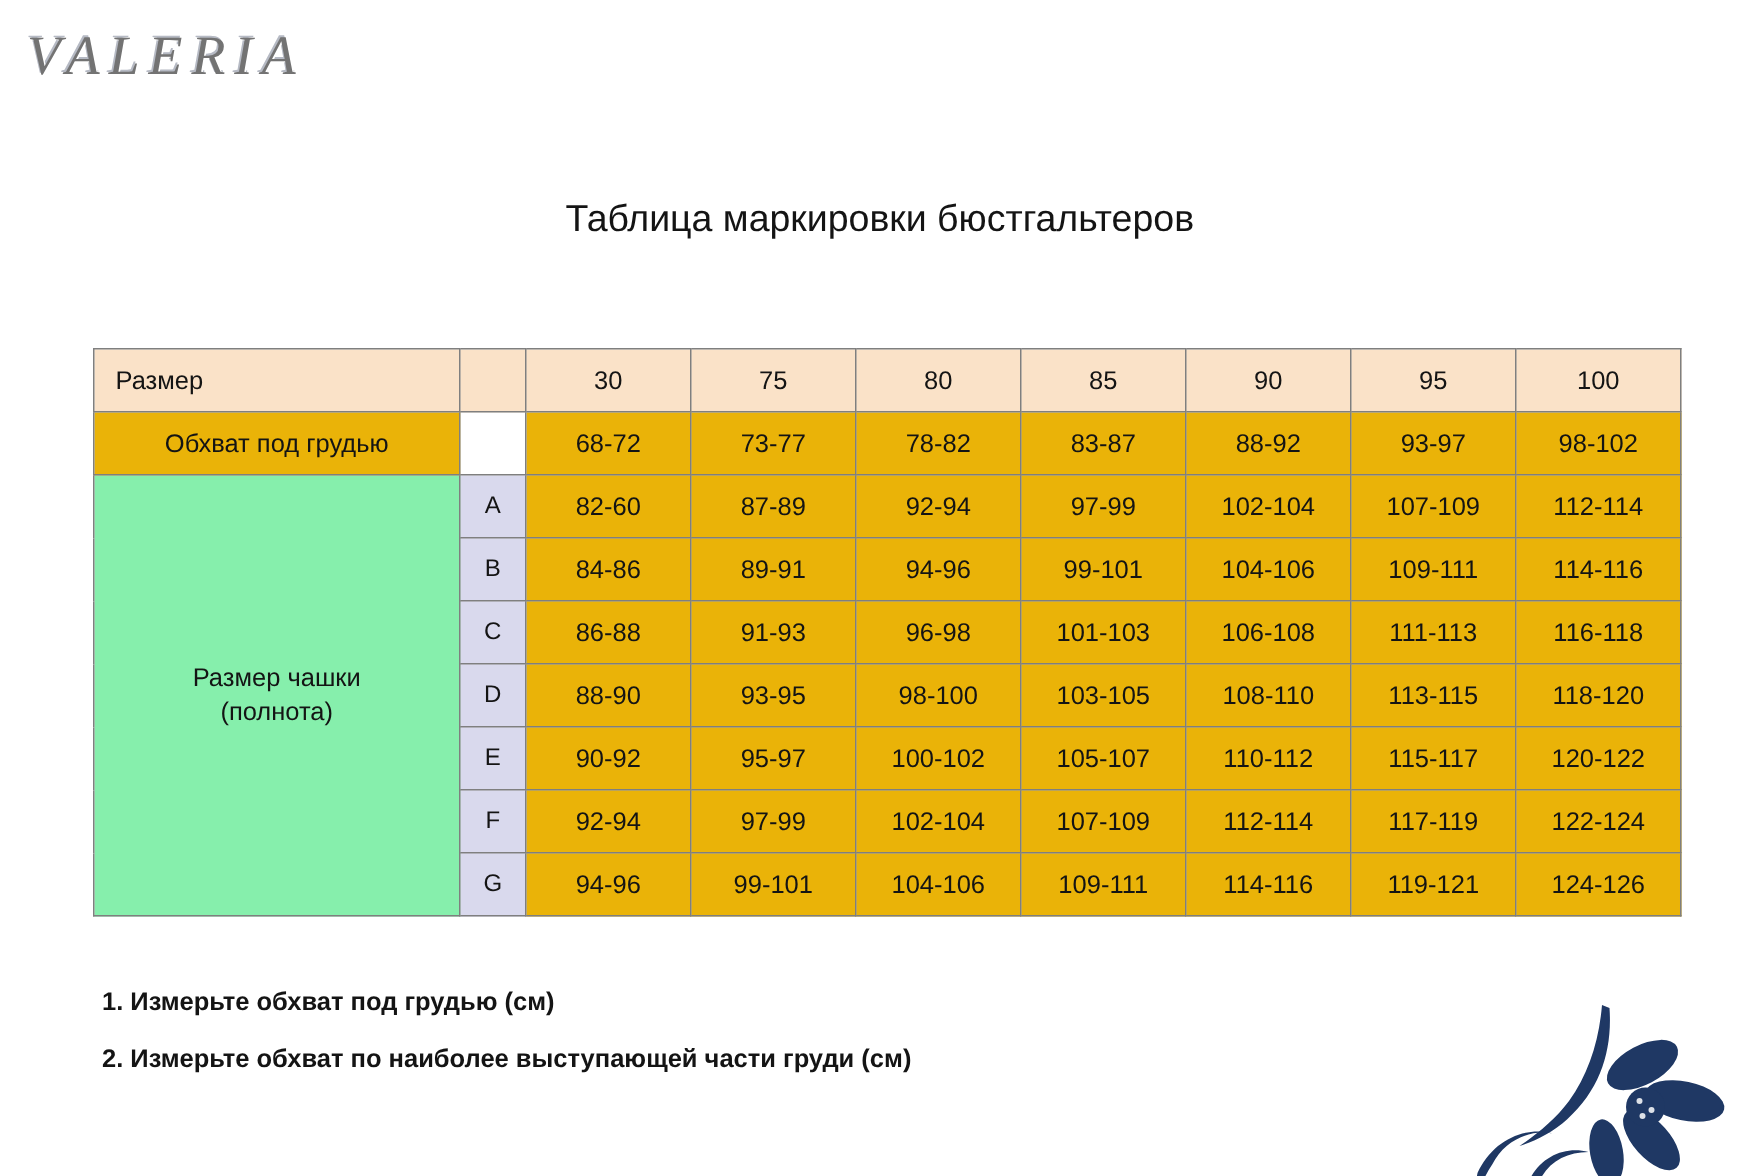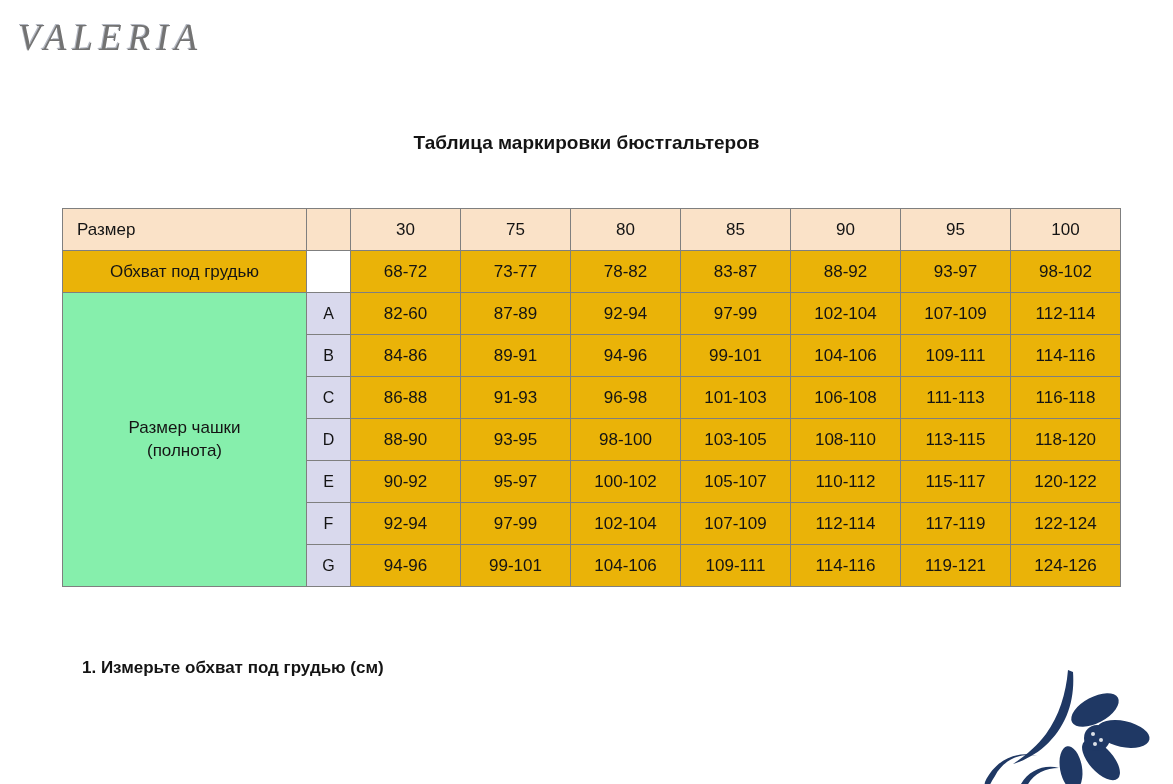--- a/index.html
+++ b/index.html
@@ -30,37 +30,38 @@
     font-style: italic;
   }
 
   
   .doc-title {
     position: absolute;
     top: 132px;
     left: 0;
     width: 100%;
     text-align: center;
-    font-size: 19px;
-    font-weight: bold;
+    font-size: 25px;
+    font-weight: normal;
     color: #141414;
   }
 
   
   .table-wrap {
     position: absolute;
     left: 62px;
     top: 208px;
     width: 1056px;
   }
   table.size-table {
     border-collapse: collapse;
     table-layout: fixed;
     width: 1056px;
     font-size: 17px;
+    margin-top: 24px;
   }
   table.size-table td, table.size-table th {
     border: 1px solid #7f7f7f;
     text-align: center;
     vertical-align: middle;
     height: 41px;
     padding: 0 2px;
     font-weight: normal;
     color: #141414;
   }
@@ -106,21 +107,21 @@
 
   
   .notes {
     position: absolute;
     left: 68px;
     top: 658px;
     font-size: 17px;
     font-weight: bold;
     color: #141414;
   }
-  .notes div { margin-bottom: 18px; margin-left: 14px; }
+  .notes div { margin-bottom: 18px; }
 
   
   .flower {
     position: absolute;
     right: 18px;
     bottom: -10px;
     width: 230px;
     height: 130px;
     pointer-events: none;
   }
@@ -250,20 +251,21 @@
         <td class="cell-white">114-116</td>
         <td class="cell-white">119-121</td>
         <td class="cell-white">124-126</td>
       </tr>
     </tbody>
   </table>
 </div>
 
 <div class="notes">
   <div>1. Измерьте обхват под грудью (см)</div>
+  <div>2. Измерьте обхват по наиболее выступающей части груди (см)</div>
 </div>
 
 <div class="flower">
   <svg viewBox="0 0 230 130" width="230" height="130" xmlns="http://www.w3.org/2000/svg">
     <g fill="#1f3864">
       <path d="M148 8 C150 36 142 62 120 82 C110 91 98 97 88 100 C100 92 112 82 121 70 C134 52 141 30 143 6 Z"></path>
       <ellipse cx="170" cy="46" rx="26" ry="13" transform="rotate(-28 170 46)"></ellipse>
       <ellipse cx="198" cy="70" rx="27" ry="13" transform="rotate(12 198 70)"></ellipse>
       <ellipse cx="176" cy="96" rx="25" ry="12" transform="rotate(48 176 96)"></ellipse>
       <ellipse cx="146" cy="104" rx="22" ry="11" transform="rotate(80 146 104)"></ellipse>

